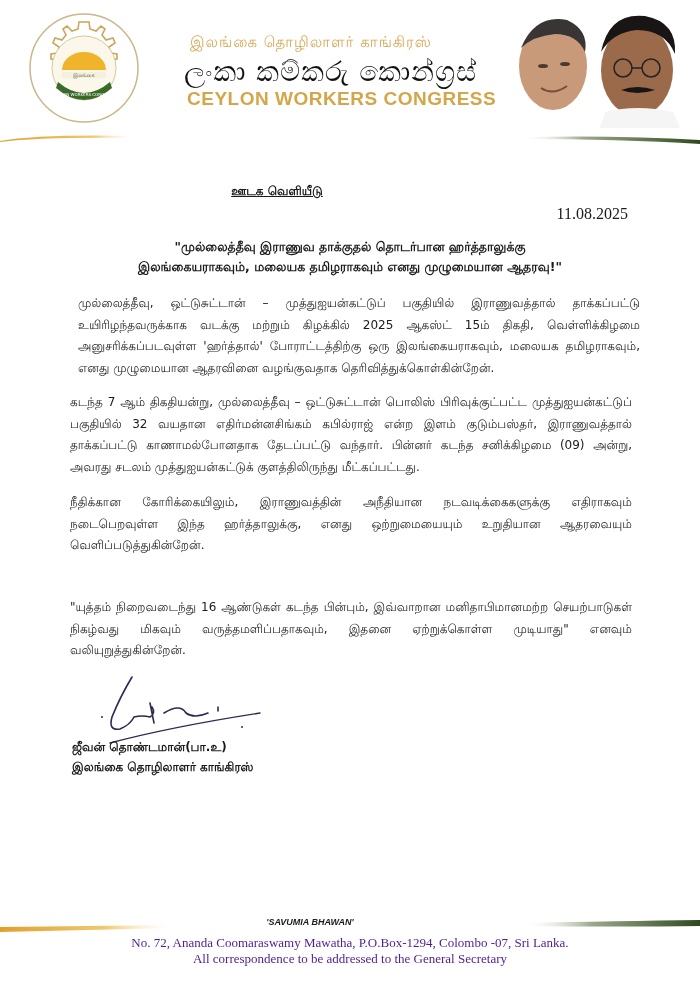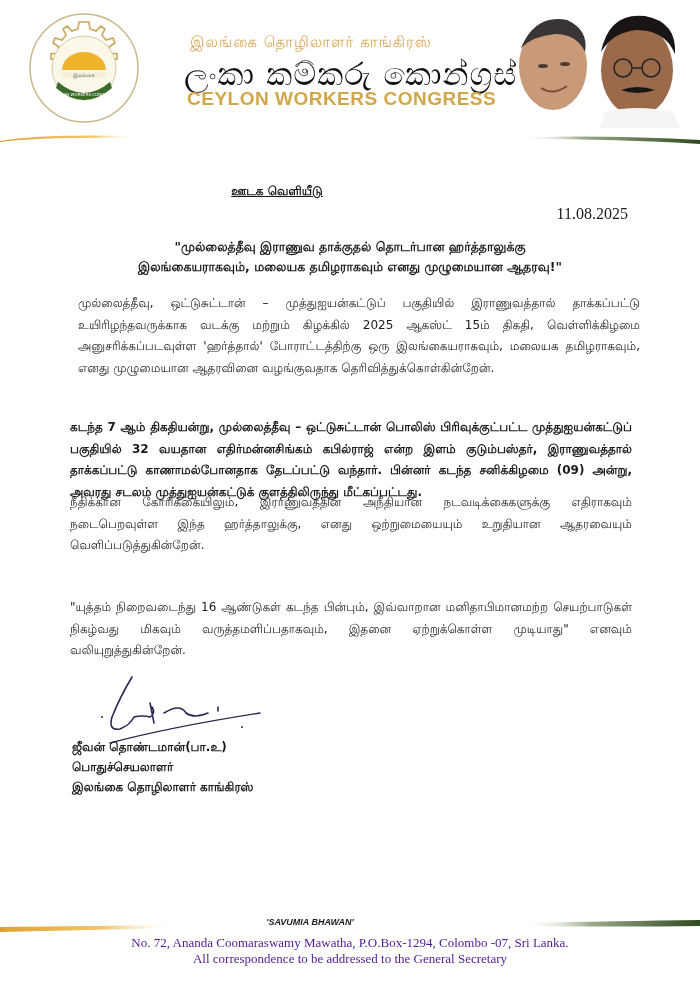--- a/index.html
+++ b/index.html
@@ -2,35 +2,35 @@
 <html><head>
 <meta charset="utf-8">
 <style>
   * { box-sizing: border-box; margin: 0; padding: 0; }
   html, body { width: 700px; height: 985px; background: #ffffff; overflow: hidden; }
   body { position: relative; font-family: "DejaVu Sans", sans-serif; color: #1a1a1a; }
 
   .header { position: absolute; left: 0; top: 0; width: 700px; height: 160px; }
   .logo { position: absolute; left: 28px; top: 12px; width: 112px; height: 112px; }
   .org-tamil { position: absolute; left: 190px; top: 33px; font-size: 15px; color: #d9a857; letter-spacing: 1px; white-space: nowrap; }
-  .org-sinhala { position: absolute; left: 184px; top: 55px; font-size: 32px; color: #111; font-family: "DejaVu Serif", serif; white-space: nowrap; letter-spacing: 1px; }
+  .org-sinhala { position: absolute; left: 184px; top: 55px; font-size: 28px; color: #111; font-family: "DejaVu Serif", serif; white-space: nowrap; letter-spacing: 1px; }
   .org-english { position: absolute; left: 187px; top: 88px; font-size: 19px; font-weight: bold; color: #d4a64a; font-family: "Liberation Sans", sans-serif; letter-spacing: 0.5px; white-space: nowrap; }
   .portraits { position: absolute; left: 505px; top: 8px; width: 190px; height: 120px; }
 
   .swoosh-left { position: absolute; left: 0; top: 134px; width: 135px; height: 8px; }
   .swoosh-right { position: absolute; left: 520px; top: 134px; width: 180px; height: 10px; }
 
   .doc { position: absolute; left: 0; top: 0; width: 700px; }
   .release-title { position: absolute; left: 0; top: 184px; width: 554px; text-align: center; font-size: 12px; font-weight: bold; text-decoration: underline; }
   .date { position: absolute; right: 72px; top: 205px; font-size: 16px; font-family: "Liberation Serif", serif; }
   .headline { position: absolute; left: 70px; top: 237px; width: 560px; text-align: center; font-size: 12.5px; font-weight: bold; line-height: 20px; }
 
   .para { position: absolute; left: 70px; width: 562px; font-size: 12px; line-height: 21.5px; text-align: justify; }
   .p1 { top: 293px; margin-left: 8px; }
-  .p2 { top: 417px; font-weight: bold; }
+  .p2 { top: 392px; }
   .p3 { top: 492px; }
   .p4 { top: 597px; }
 
   .signature { position: absolute; left: 90px; top: 667px; width: 180px; height: 80px; }
   .sig-block { position: absolute; left: 72px; top: 737px; font-size: 12px; line-height: 20px; font-weight: bold; }
 
   .footer-swoosh-left { position: absolute; left: 0; top: 925px; width: 175px; height: 8px; }
   .footer-swoosh-right { position: absolute; left: 520px; top: 918px; width: 180px; height: 10px; }
   .footer-building { position: absolute; left: 0; top: 917px; width: 620px; text-align: center; font-size: 9px; font-weight: bold; font-style: italic; font-family: "Liberation Sans", sans-serif; }
   .footer-address { position: absolute; left: 0; top: 935px; width: 700px; text-align: center; font-size: 13px; line-height: 16px; font-family: "Liberation Serif", serif; color: #4c1d95; }
@@ -111,21 +111,20 @@
 
   <svg class="signature" viewBox="0 0 180 80">
     <path d="M42 10 Q30 30 22 50 Q18 64 30 62 Q40 58 44 50 Q52 48 60 50 Q66 46 62 40 M60 36 L64 56 M74 46 Q90 36 96 46 Q104 52 118 46 M128 40 L128 44" fill="none" stroke="#2a2a55" stroke-width="1.6" stroke-linecap="round"></path>
     <path d="M20 76 Q80 60 170 46" fill="none" stroke="#2a2a55" stroke-width="1.4" stroke-linecap="round"></path>
     <circle cx="12" cy="50" r="1" fill="#2a2a55"></circle>
     <circle cx="152" cy="60" r="1" fill="#2a2a55"></circle>
   </svg>
 
   <div class="sig-block">
     <div>ஜீவன் தொண்டமான்(பா.உ)</div>
-    <div>பொதுச்செயலாளர்</div>
     <div>இலங்கை தொழிலாளர் காங்கிரஸ்</div>
   </div>
 </div>
 
 <svg class="footer-swoosh-left" viewBox="0 0 175 8" preserveAspectRatio="none">
   <defs>
     <linearGradient id="fL" x1="0" x2="1">
       <stop offset="0" stop-color="#e0a030"></stop>
       <stop offset="0.6" stop-color="#f0c870"></stop>
       <stop offset="1" stop-color="#fff6e0" stop-opacity="0"></stop>

